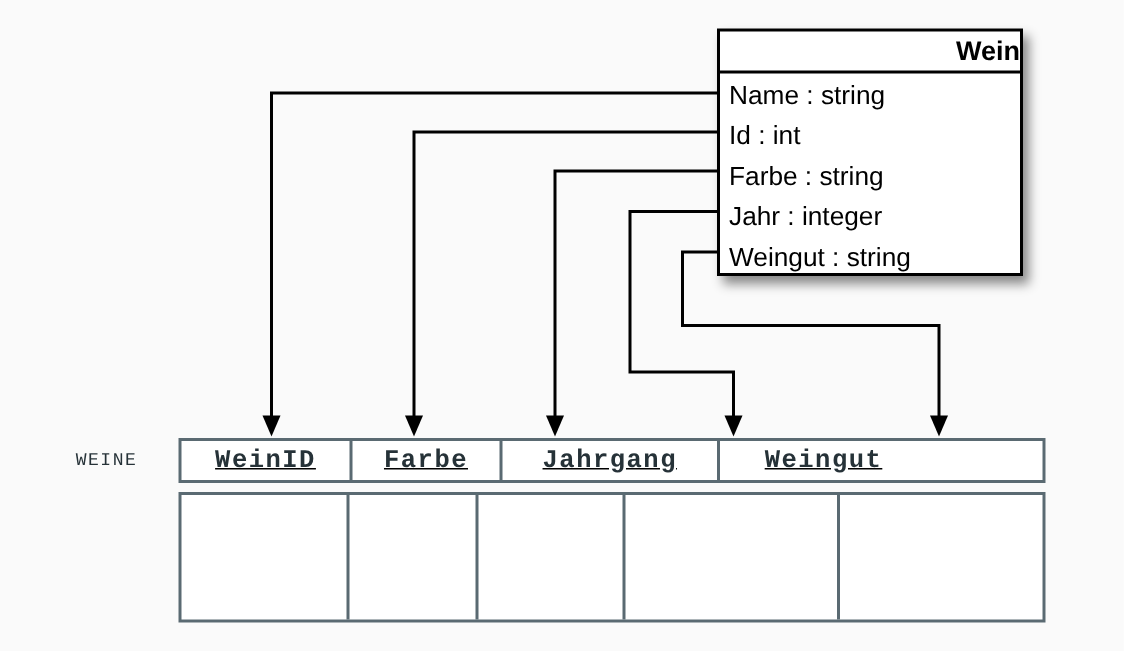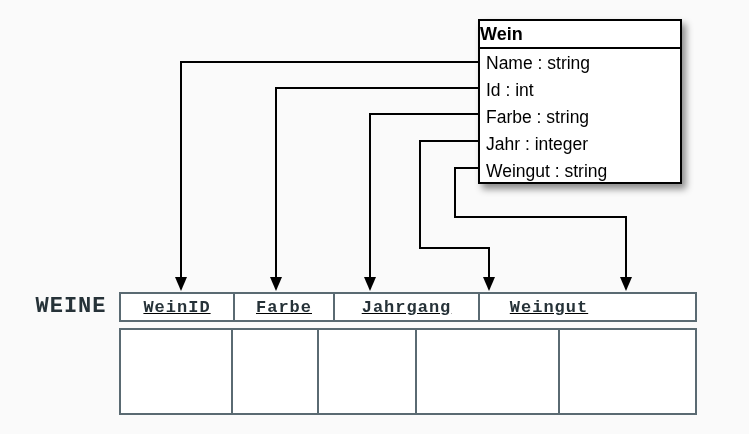--- a/index.html
+++ b/index.html
@@ -39,21 +39,21 @@
     width: 204px;
     height: 165px;
     box-sizing: border-box;
     background: var(--box-fill, #ffffff);
     border: 2px solid var(--box-border, #000000);
     box-shadow: 4px 5px 7px rgba(0,0,0,0.45);
   }
   .class-title {
     height: 26px;
     line-height: 26px;
-    text-align: left;
+    text-align: right;
     font-weight: bold;
     font-size: 18px;
     color: #000;
     border-bottom: 2px solid var(--box-border, #000000);
   }
   .class-attrs {
     padding: 1px 0 0 6px;
   }
   .attr {
     height: 27px;
@@ -65,22 +65,22 @@
   
   .table-label {
     position: absolute;
     left: 30px;
     top: 296px;
     width: 82px;
     height: 22px;
     line-height: 22px;
     text-align: center;
     font-family: "Liberation Mono", "DejaVu Sans Mono", monospace;
-    font-weight: bold;
-    font-size: 22px;
+    font-weight: normal;
+    font-size: 12px;
     letter-spacing: 1px;
     color: var(--table-text, #263238);
     white-space: nowrap;
   }
   .db-row {
     position: absolute;
     left: 119px;
     width: 578px;
     box-sizing: border-box;
     border: 2px solid var(--table-border, #5a6a72);

